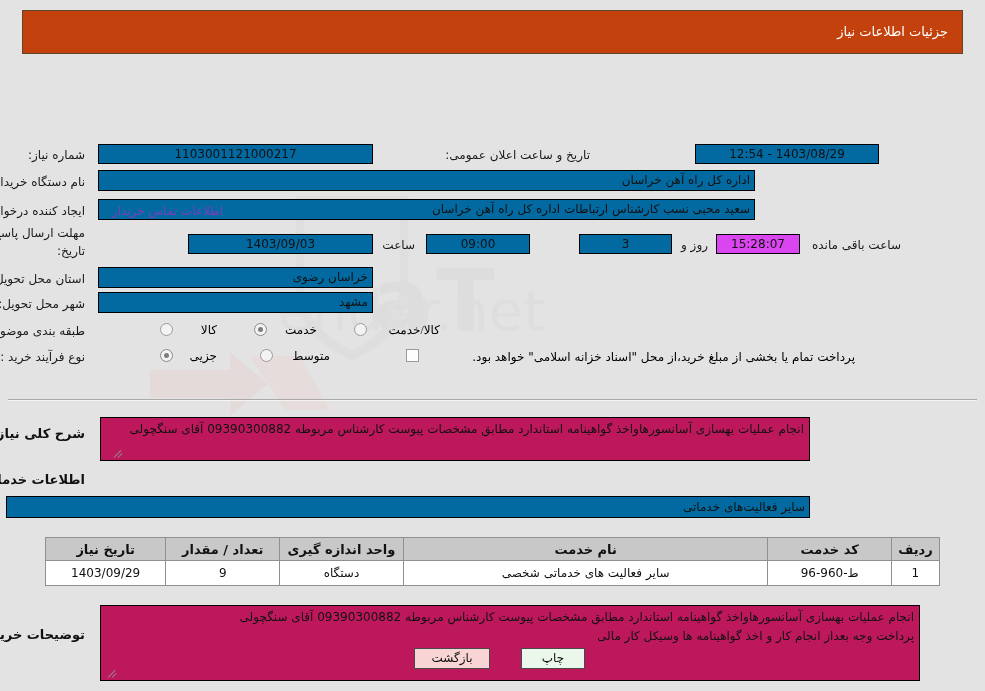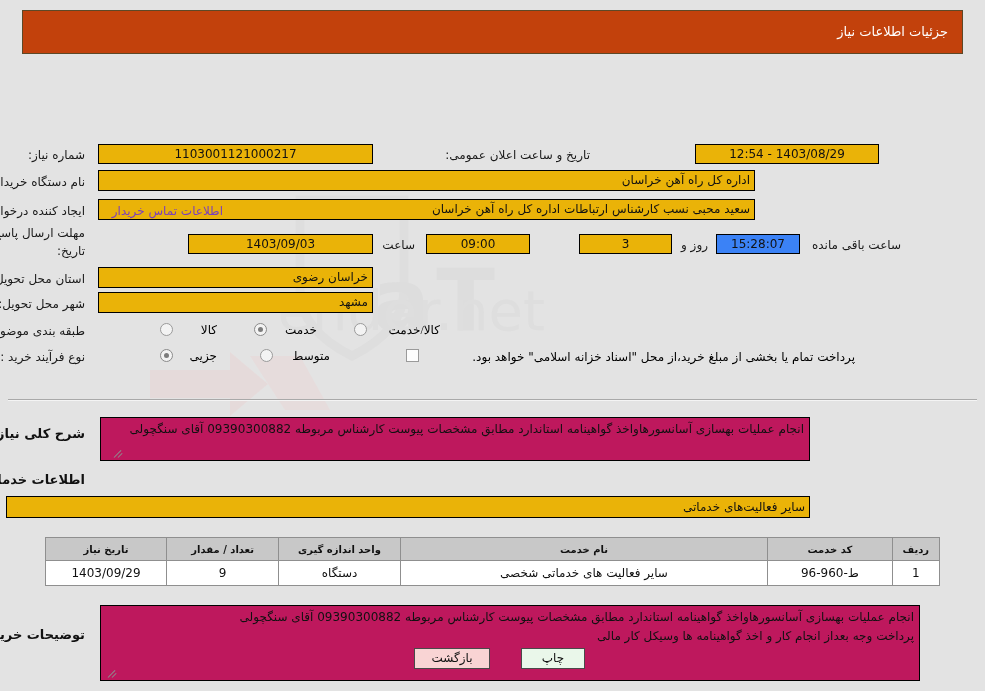--- a/index.html
+++ b/index.html
@@ -68,34 +68,34 @@
   .lbl {
     position: absolute;
     text-align: right;
     font-size: 12px;
     color: #1a1a1a;
     white-space: nowrap;
   }
 
   .box {
     position: absolute;
-    background: #eab308;
+    background: #0369a1;
     border: 1px solid #000000;
     box-sizing: border-box;
     font-size: 12px;
     color: #111;
     line-height: 17px;
     padding: 0 4px;
     text-align: center;
     white-space: nowrap;
     overflow: hidden;
     font-family: "DejaVu Sans", "Liberation Sans", sans-serif;
   }
   .box.rt { text-align: right; }
-  .box.cream { background: #3b82f6; }
+  .box.cream { background: #d946ef; }
 
   .link {
     position: absolute;
     color: #7a3fbf;
     font-size: 12px;
     white-space: nowrap;
     cursor: pointer;
   }
 
   
@@ -174,21 +174,21 @@
     left: 45px; top: 475px;
     width: 895px;
     border-collapse: collapse;
     background: #ffffff;
     font-size: 12px;
   }
   .tbl th {
     background: #c8c8c8;
     border: 1px solid #8f8f8f;
     font-weight: bold;
-    font-size: 10px;
+    font-size: 13px;
     height: 22px;
     color: #111;
     text-align: center;
     padding: 0 3px;
     white-space: nowrap;
   }
   .tbl td {
     border: 1px solid #8f8f8f;
     height: 24px;
     text-align: center;

